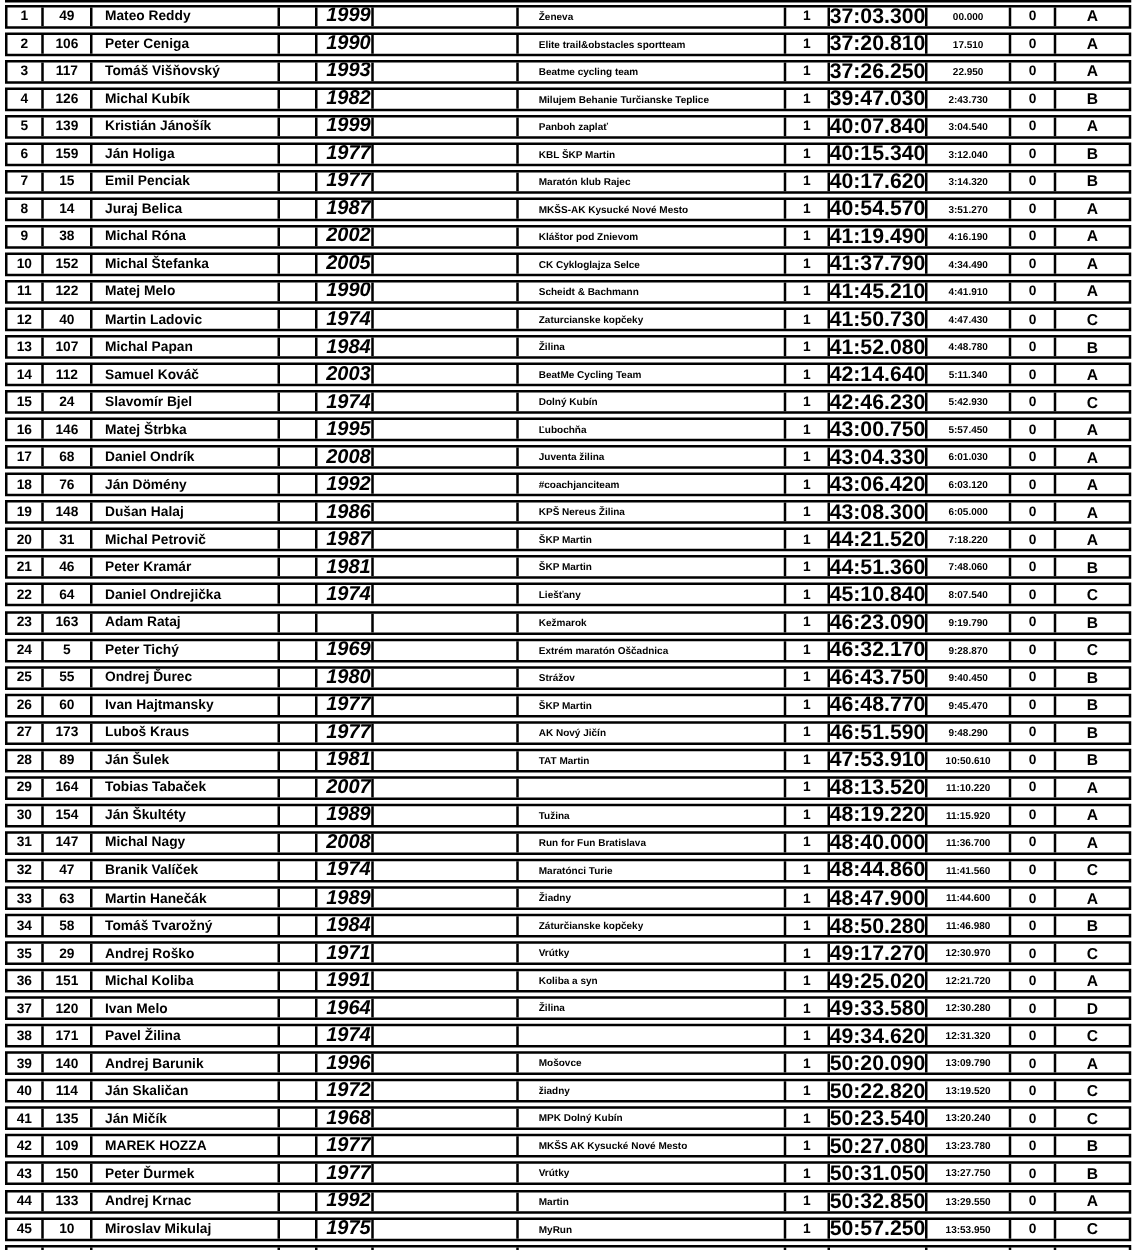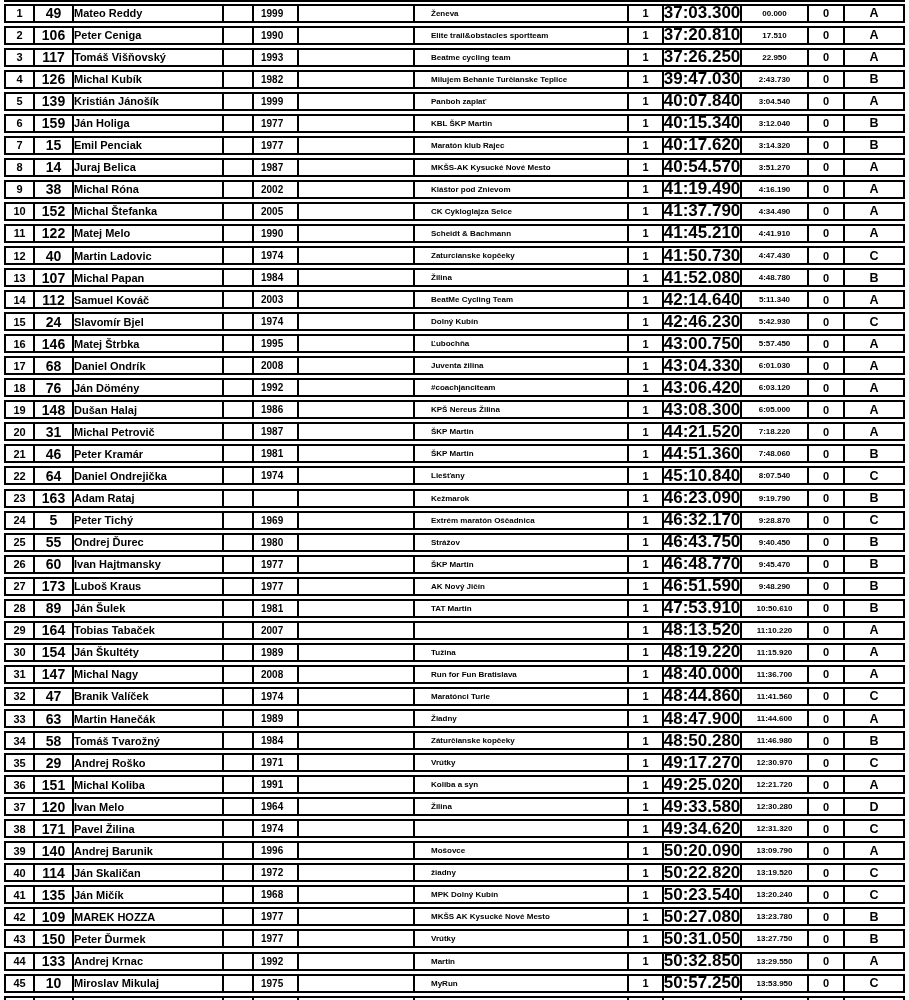--- a/index.html
+++ b/index.html
@@ -36,24 +36,24 @@
     box-sizing: border-box;
     display: flex;
     align-items: center;
     border-right: 2px solid #000000;
     overflow: hidden;
     white-space: nowrap;
     flex-shrink: 0;
   }
   .cell:last-child { border-right: none; flex: 1; }
   .c-rank     { width: 29px;  justify-content: center; font-size: 11px; }
-  .c-bib      { width: 39px;  justify-content: center; font-size: 14px; }
-  .c-name     { width: 150px; padding-left: 0; font-size: 11px; }
+  .c-bib      { width: 39px;  justify-content: center; font-size: 11px; }
+  .c-name     { width: 150px; padding-left: 10px; font-size: 11px; }
   .c-sp1      { width: 30px; }
-  .c-year     { width: 45px;  padding-left: 7px; font-size: 10px; }
+  .c-year     { width: 45px;  padding-left: 7px; font-size: 16px; font-style: italic; }
   .c-sp2      { width: 116px; }
   .c-team     { width: 214px; padding-left: 16px; font-size: 8px; }
   .c-laps     { width: 35px;  justify-content: center; font-size: 11px; }
   .c-time     { width: 78px;  justify-content: center; font-size: 17px; }
   .c-gap      { width: 67px;  justify-content: center; font-size: 8px; }
   .c-penalty  { width: 36px;  justify-content: center; font-size: 11px; }
   .c-category { justify-content: center; font-size: 12.5px; }
 </style>
 </head>
 <body>

